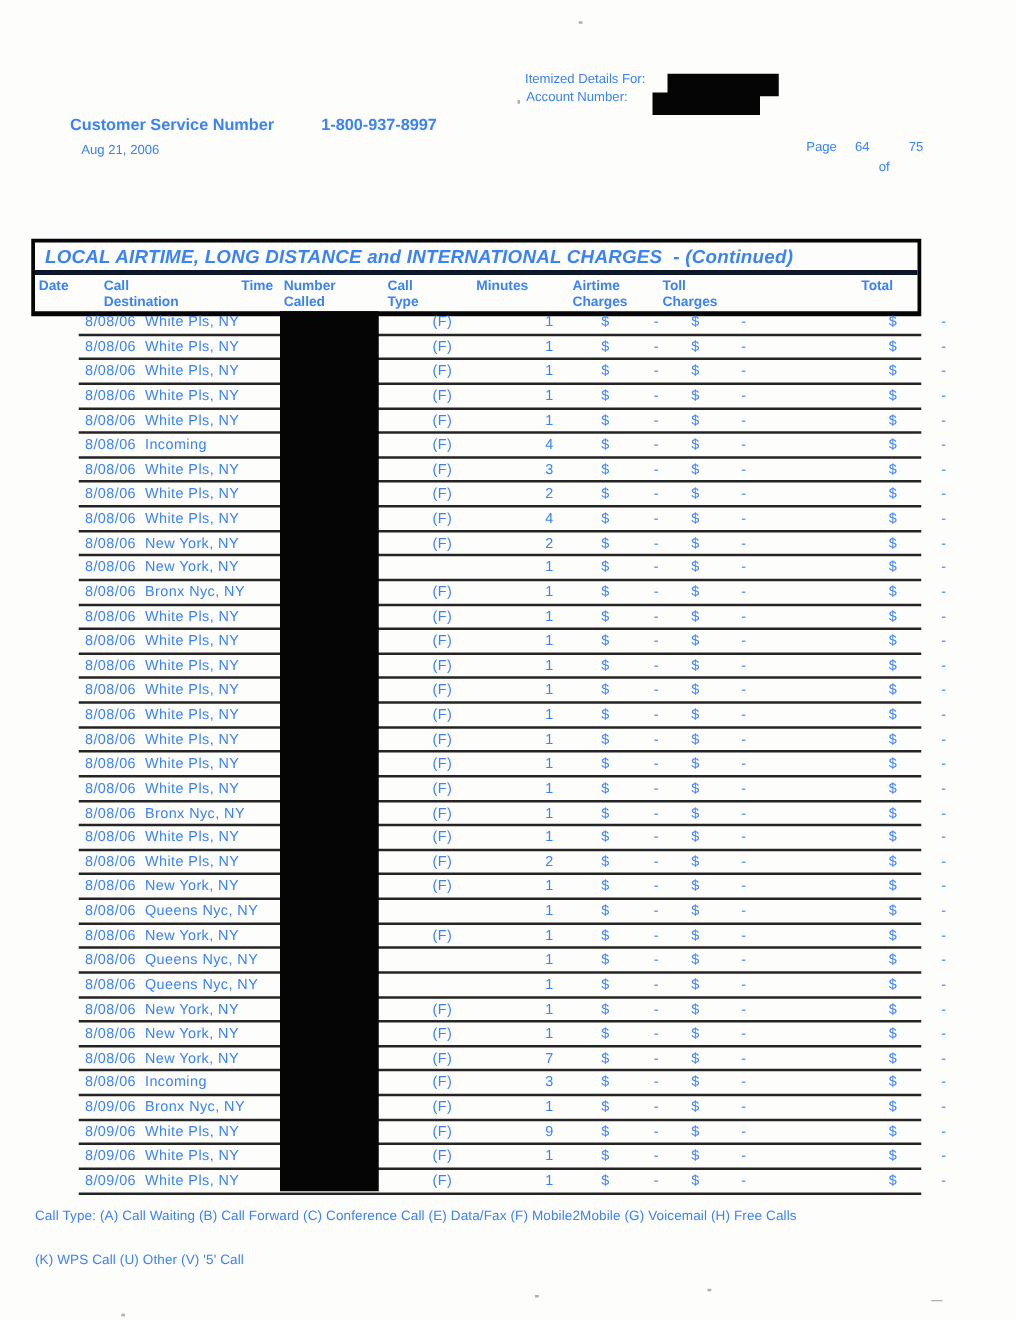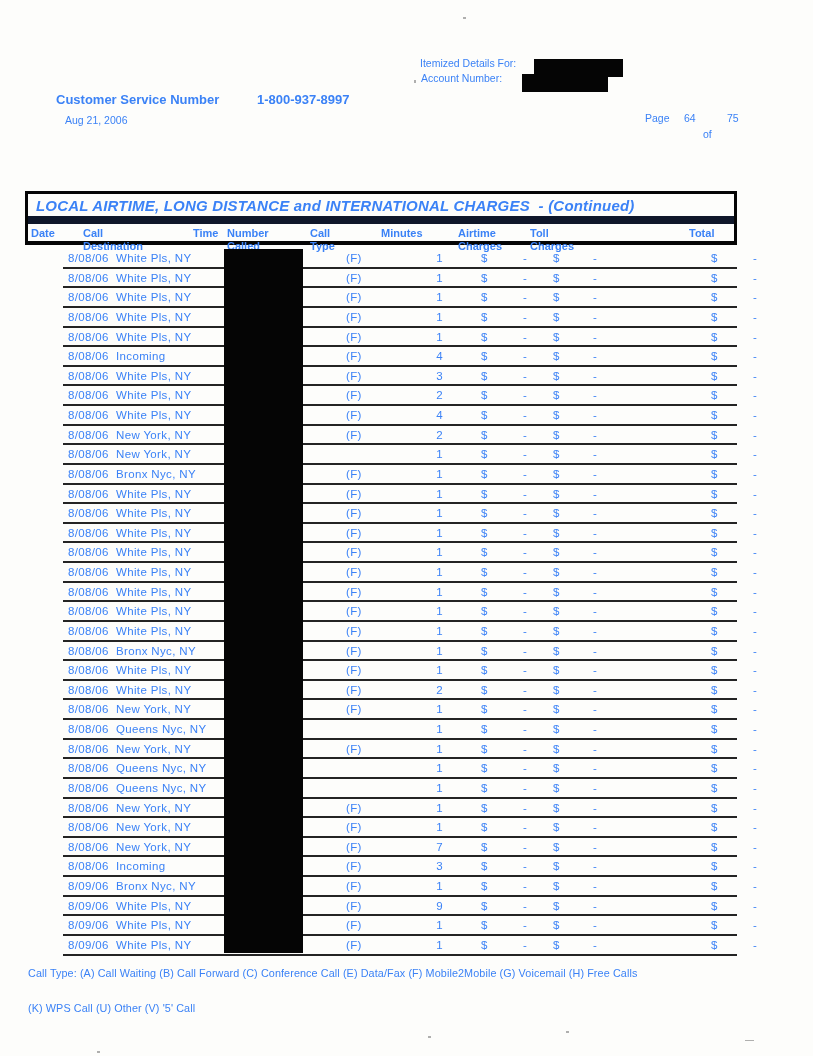--- a/index.html
+++ b/index.html
@@ -24,28 +24,28 @@
   .page-of      { left:703px; top:112px; font-size:10.5px;margin-top:16px; }
   .page-total   { left:727px; top:112px; font-size:10.5px; }
 
   
   .head-box {
     left:25px; top:191px; width:712px;
     border:3px solid #050505; border-bottom:4px solid #050505;
     box-sizing:border-box; background:#fdfdfb;
   }
   .title-bar {
-    height:22px; border-bottom:8px solid #0f172a;
+    height:22px; border-bottom:4px solid #0f172a;
     display:flex; align-items:center; padding-left:8px;
   }
   .table-title {
     font-size:15px; font-weight:bold; font-style:italic;
     letter-spacing:0.2px; white-space:pre;
   }
-  .col-header-row { position:relative; height:17px; }
+  .col-header-row { position:relative; height:29px; }
   .colh { position:absolute; top:3px; font-size:11px; font-weight:bold; line-height:13px; white-space:pre; }
   .colh span { display:block; }
   .ch-0 { left:3px; }   .ch-1 { left:55px; }  .ch-2 { left:165px; }
   .ch-3 { left:199px; } .ch-4 { left:282px; } .ch-5 { left:353px; }
   .ch-6 { left:430px; } .ch-7 { left:502px; } .ch-8 { left:661px; }
 
   
   .rows { left:25px; top:249px; width:712px; }
   .row {
     position:relative; height:19.64px; box-sizing:border-box;

